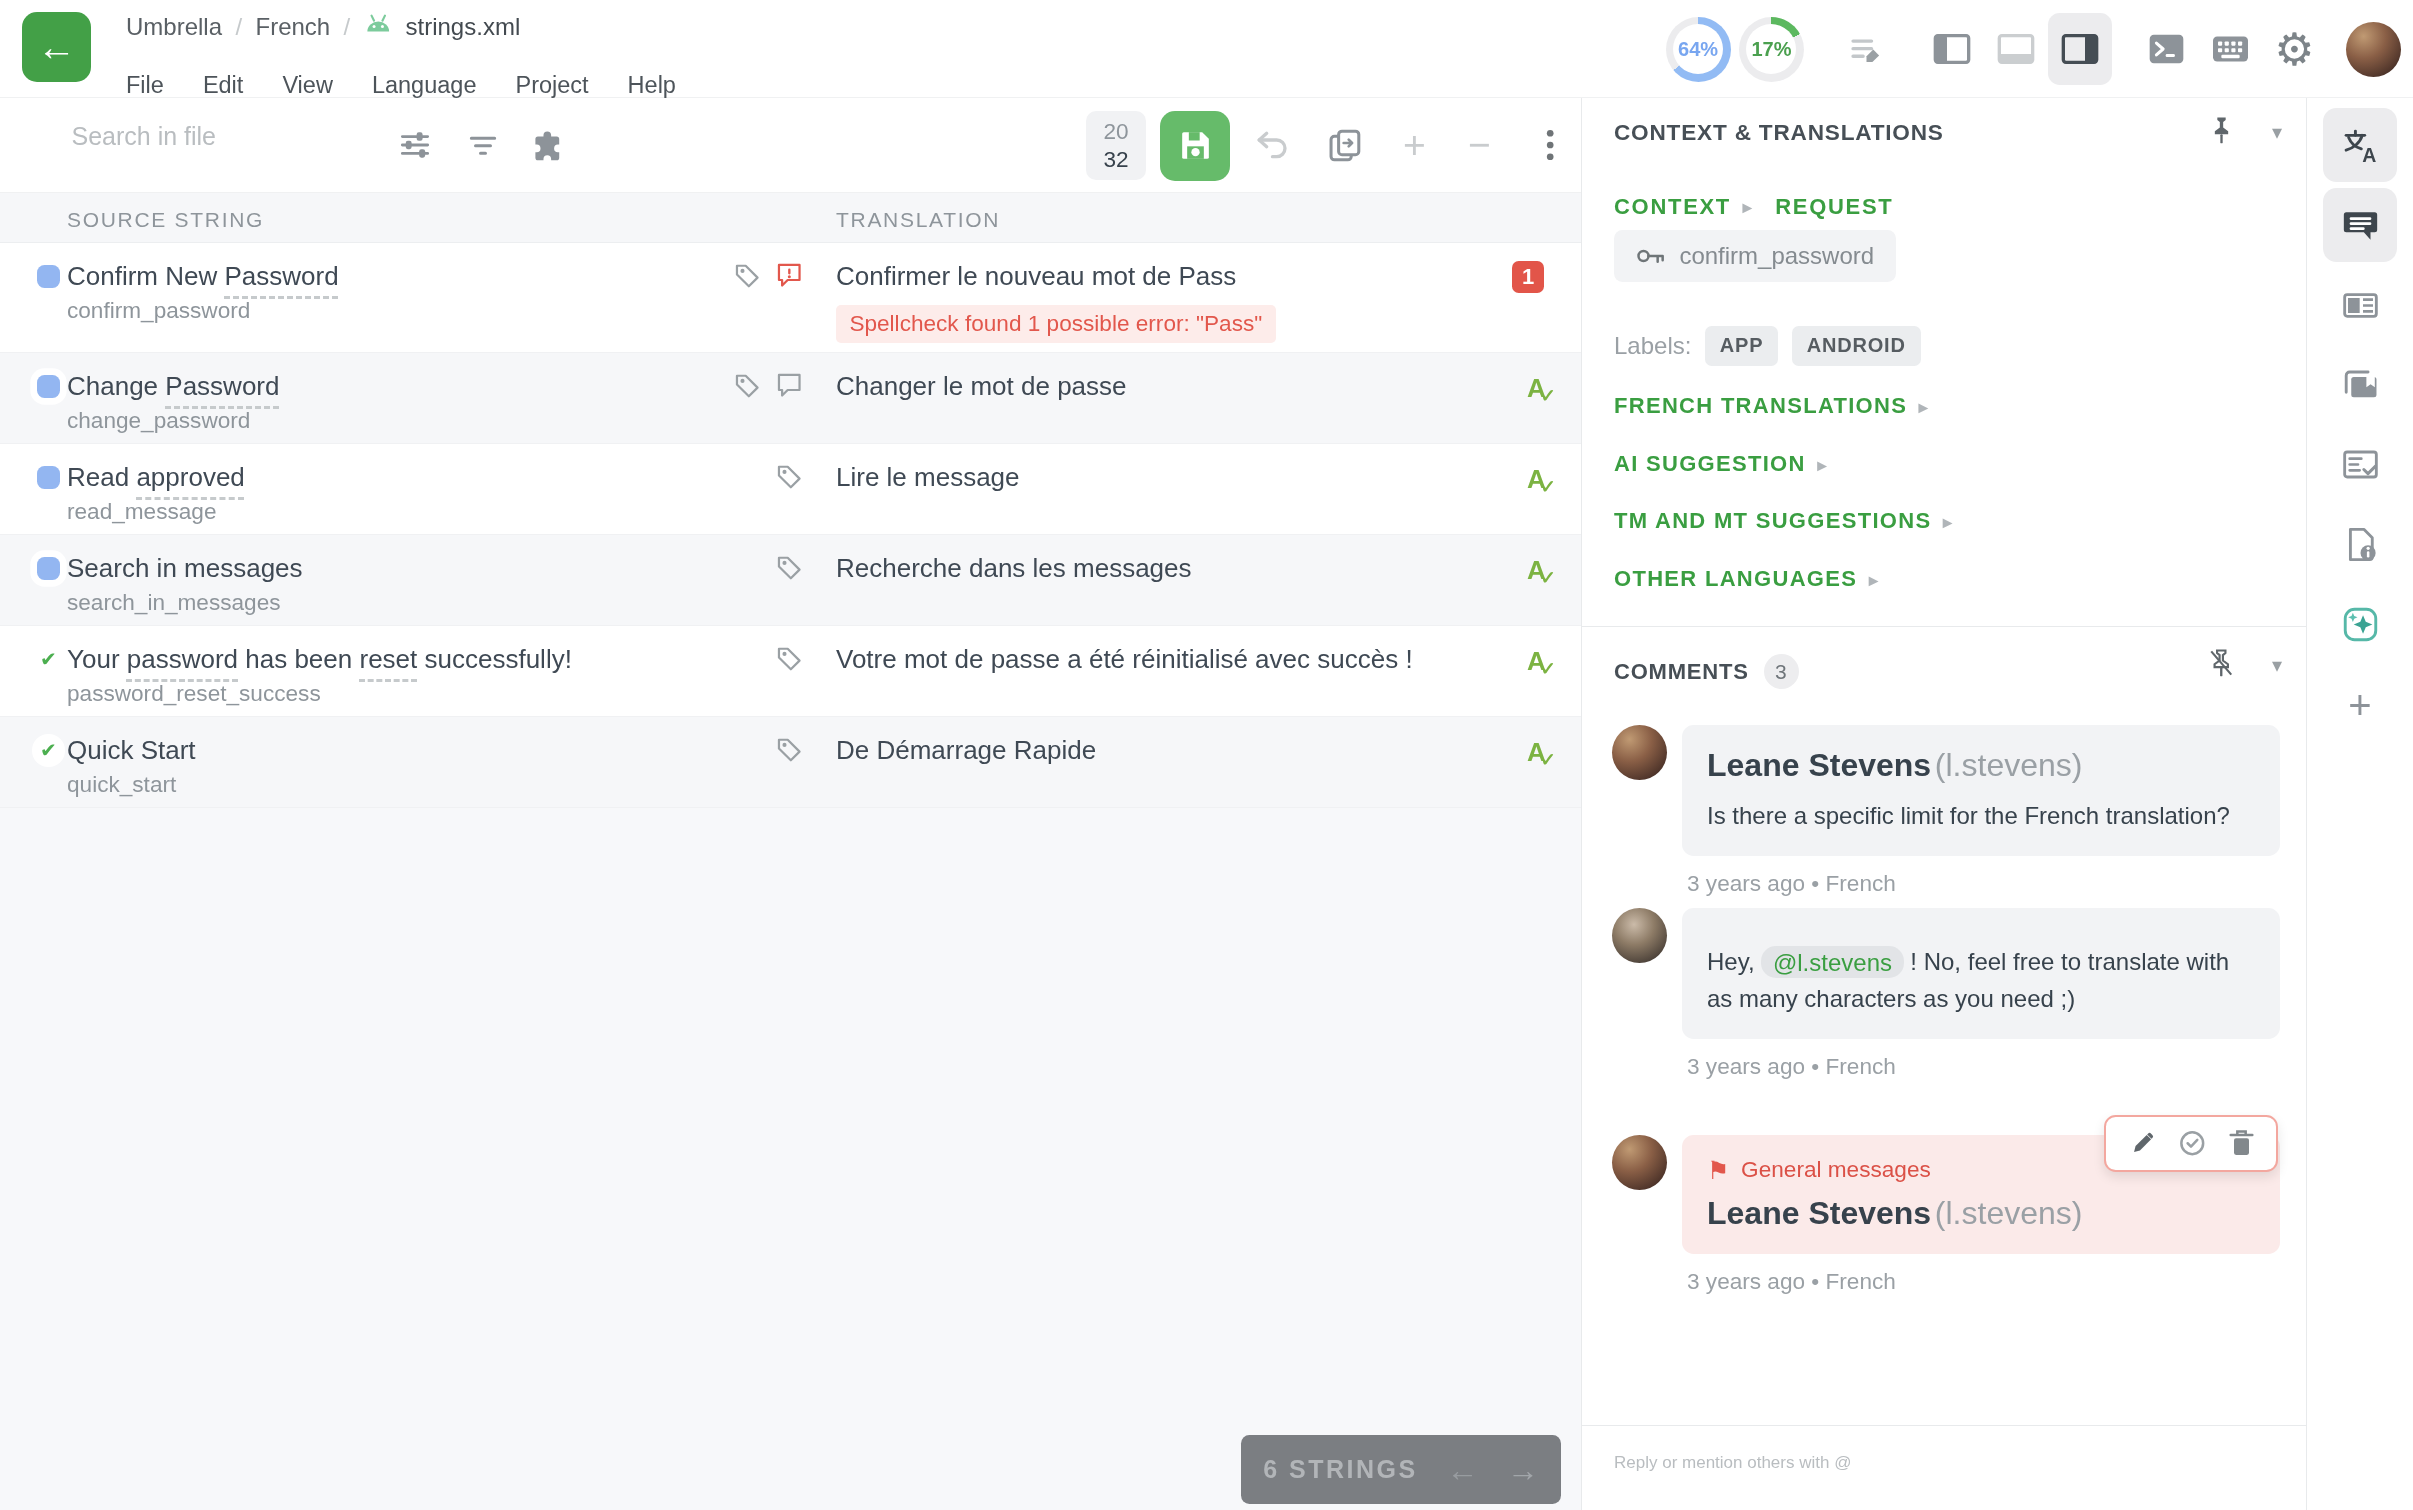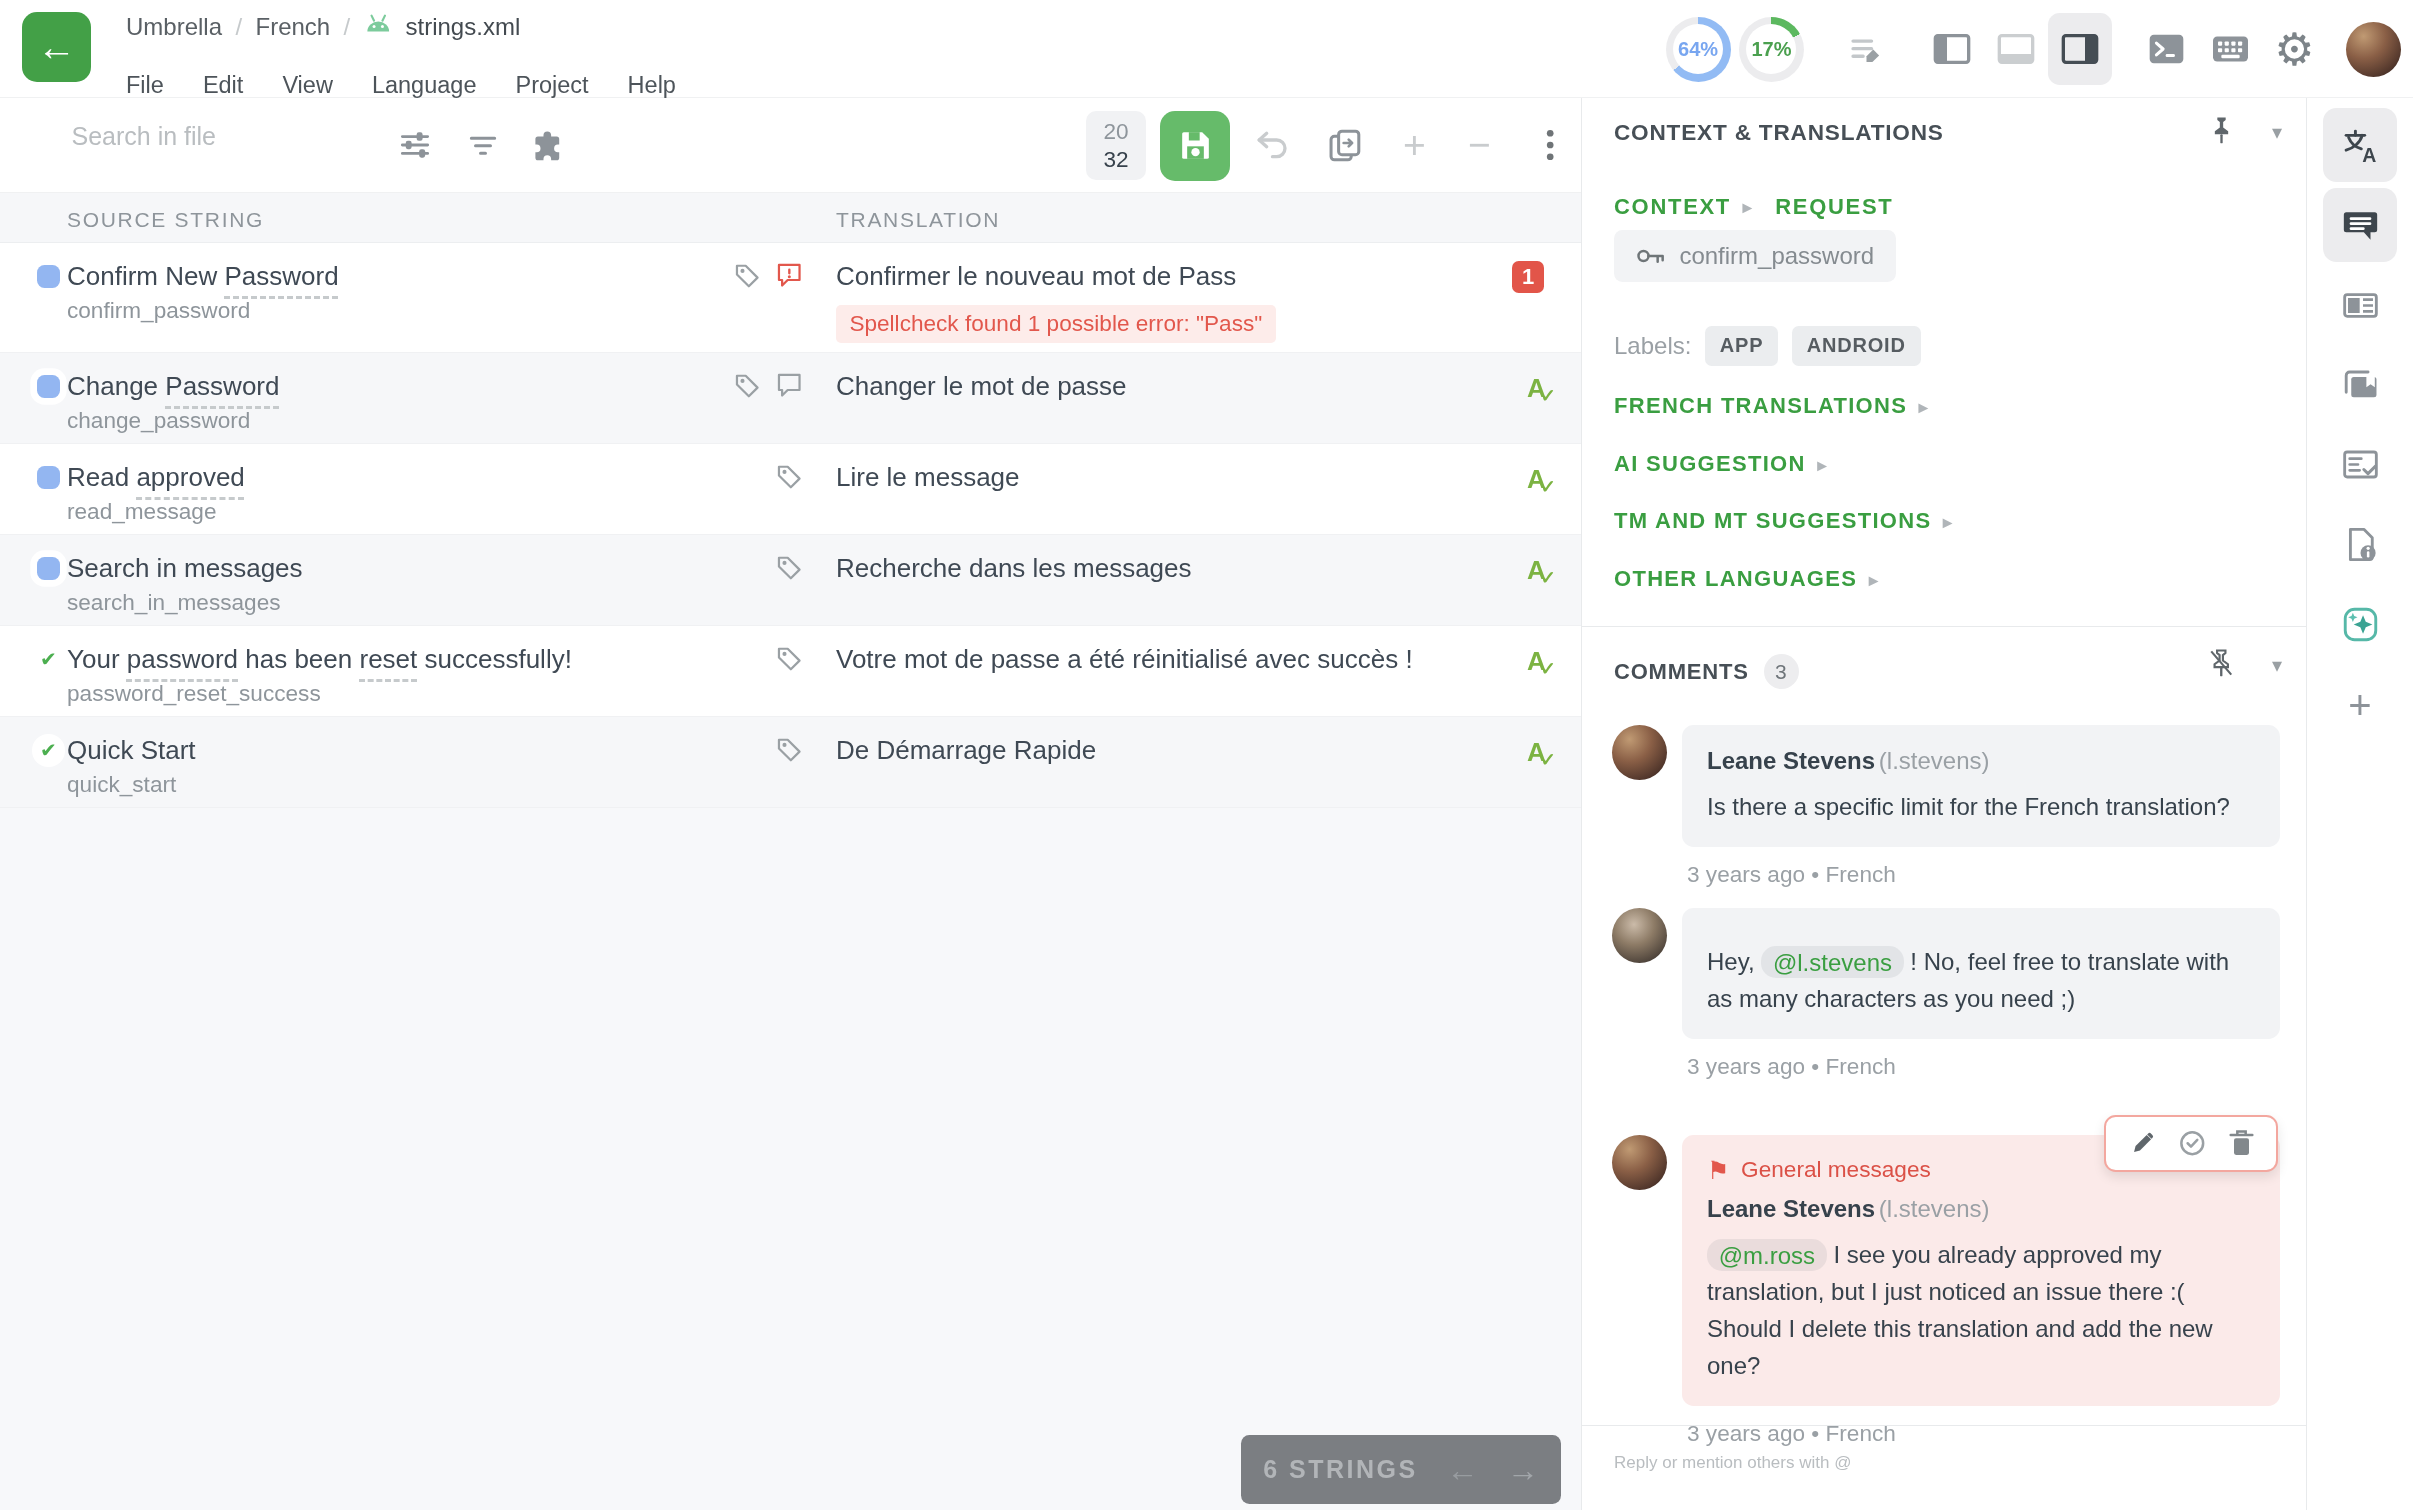--- a/index.html
+++ b/index.html
@@ -84,21 +84,21 @@
   .c-pin { position:absolute; right:72px; top:550px; cursor:pointer; }
   .c-caret { position:absolute; right:25px; top:555px; color:#9aa0a4; font-size:20px; cursor:pointer; }
   .comment { position:absolute; left:30px; right:27px; display:flex; gap:15px; }
   .comment.c1 { top:627px; } .comment.c2 { top:810px; } .comment.c3 { top:1037px; }
   .cavatar { flex:none; width:55px; height:55px; border-radius:50%;
     background:radial-gradient(circle at 32% 26%, #c09a73 0%, #8a5f46 40%, #4e342a 78%, #2f1f19 100%); }
   .cavatar.m { background:radial-gradient(circle at 40% 30%, #cbbba9 0%, #8d7b66 40%, #4a4038 80%, #2b241f 100%); }
   .c-body { flex:1; position:relative; }
   .bubble { background:#f2f3f5; border-radius:11.7px; padding:22px 25px; }
   .pinkb .bubble { background:#fbeae9; }
-  .c-name { font-size:24px; font-weight:bold; color:#37424c; }
+  .c-name { font-size:32px; font-weight:bold; color:#37424c; }
   .c-user { color:#9aa0a5; font-weight:normal; }
   .v-shield { margin-left:8.4px; }
   .c-text { margin-top:13.4px; font-size:24px; color:#37424c; line-height:37px; }
   .c-meta { margin:15px 0 0 5px; color:#9aa0a5; font-size:22.6px; }
   .flag-row { color:#db5147; font-size:22.6px; display:flex; align-items:center; gap:11.7px; margin-bottom:11.7px; }
   .flag-g { font-size:25px; color:#e2574c; line-height:1; }
   .mention { background:rgba(120,130,140,.13); color:#3a9e41; border-radius:15px; padding:2.5px 11.7px; }
   .c-toolbar { position:absolute; right:1.7px; top:-20px; width:174px; height:57px; background:#fff; border:2.5px solid #f3a79f; border-radius:11.7px; box-shadow:0 5px 11.7px rgba(0,0,0,.10); display:flex; align-items:center; justify-content:space-evenly; z-index:3; }
   .c-toolbar span { cursor:pointer; display:grid; place-items:center; }
   .reply-box { position:absolute; left:0; top:1327px; width:100%; height:85px; border-top:0.8px solid #e8eaec; }
@@ -470,21 +470,20 @@
               <rect x="6" y="11" width="18" height="20" rx="2.5" fill="#82888c"></rect>
             </svg>
           </span>
       </div>
       <div class="bubble">
         <div class="flag-row">
             <span class="flag-g">⚑</span>
             <span>General messages</span>
           </div>
         <div><span class="c-name">Leane Stevens</span> <span class="c-user c-name">(l.stevens)</span></div>
-        <div class="c-text"><span class="mention">@m.ross</span><span> I see you already approved my translation, but I just noticed an issue there :( Should I delete this translation and add the new one?</span></div>
       </div>
       <div class="c-meta">3 years ago • French</div>
     </div>
   </div>
 
   <div class="reply-box">
     <input class="reply-input" type="text" placeholder="Reply or mention others with @" style="">
   </div>
 </aside>
 

